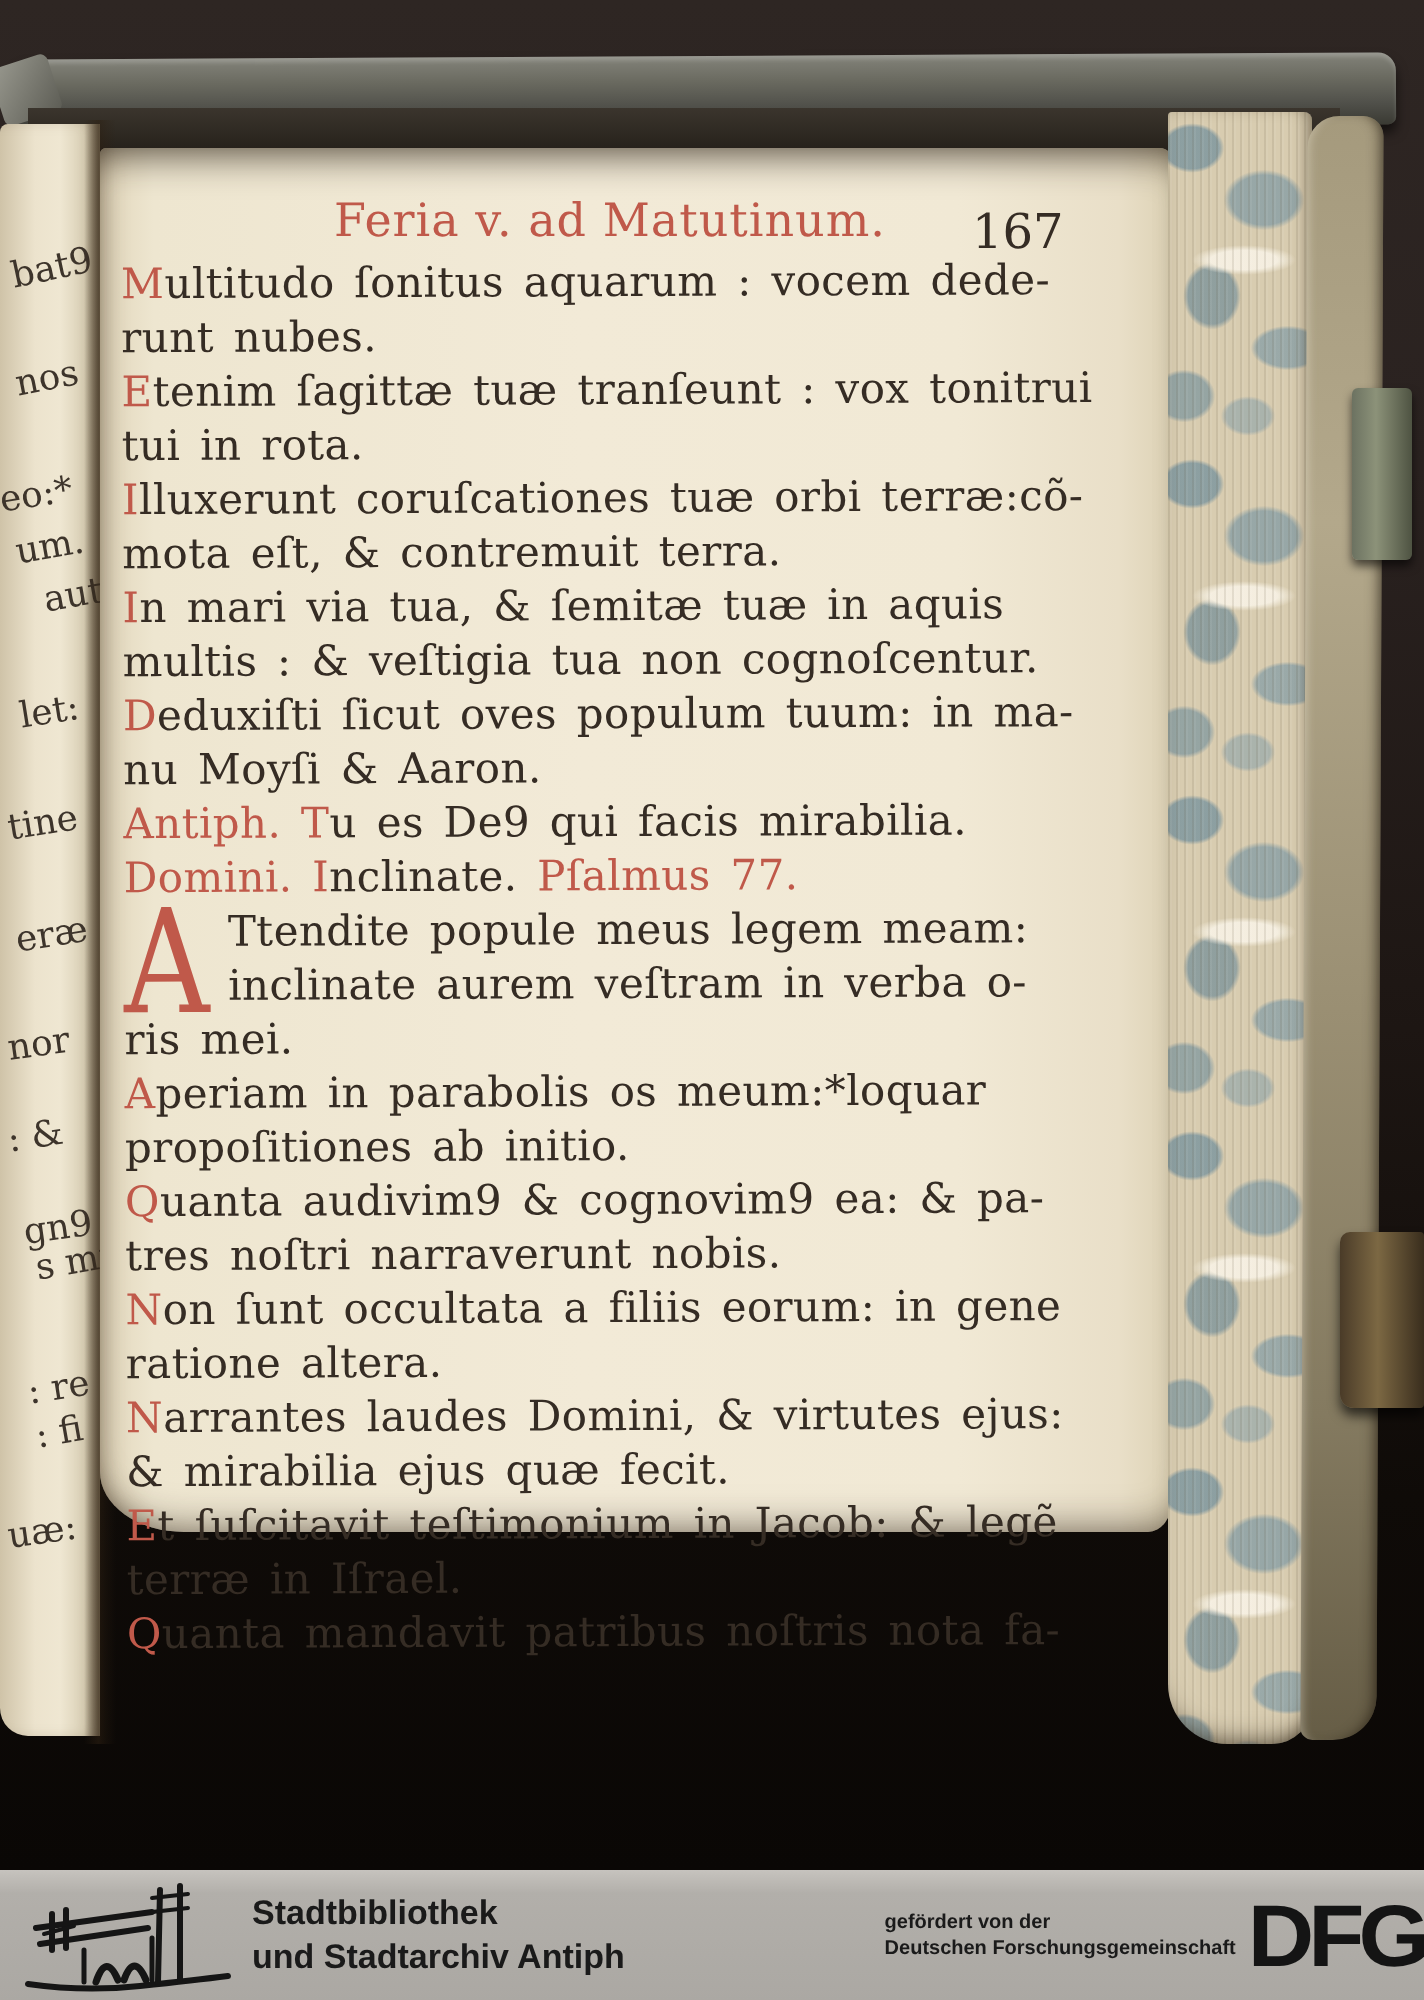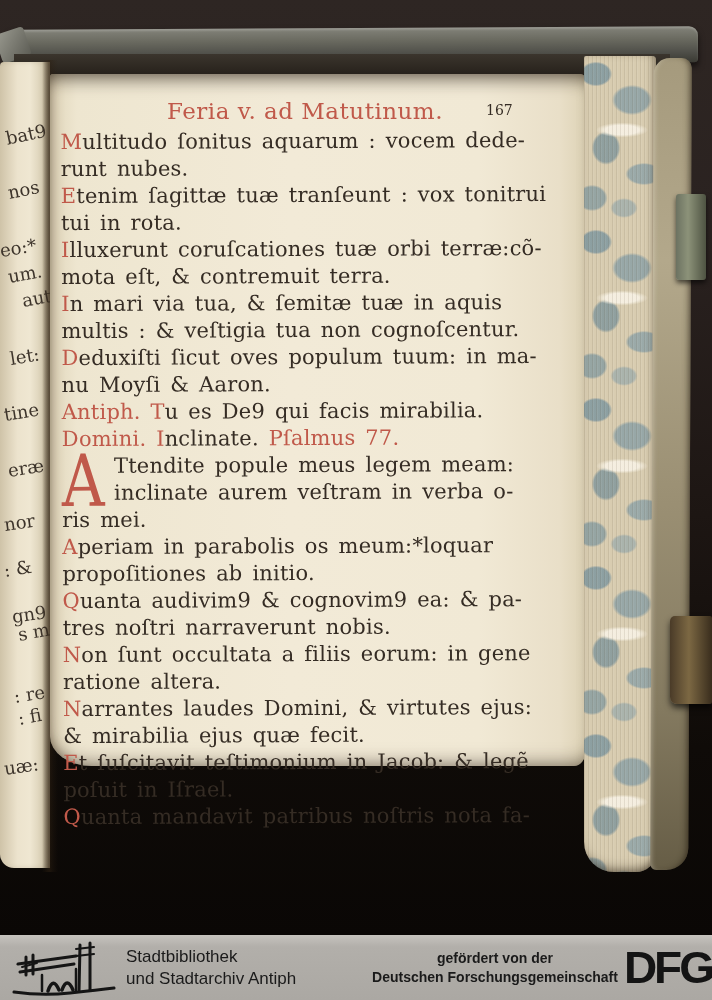--- a/index.html
+++ b/index.html
@@ -53,21 +53,21 @@
     position:absolute; left:50px; top:74px; width:536px; height:692px;
     background:linear-gradient(90deg,#e0d5ba 0%,#eee6d0 5%,#f2ead7 45%,#f1e9d5 80%,#e9dfc8 95%,#ddd2b5 100%);
     border-radius:3px 6px 12px 42px / 3px 6px 16px 30px;
     box-shadow:inset 0 16px 18px -12px rgba(40,30,18,0.70),
                inset 0 -14px 18px -12px rgba(40,30,18,0.55),
                inset 10px 0 14px -10px rgba(70,52,32,0.45);
   }
   .page-header { position:absolute; left:20px; top:24px; width:470px; text-align:center;
     font-size:23px; color:var(--red-ink,#c0594a); letter-spacing:0.5px; }
   .page-number { position:absolute; left:436px; top:28px; width:80px;
-    font-size:14px; color:var(--black-ink,#352c24); }
+    font-size:24px; color:var(--black-ink,#352c24); }
 
   .text-lines {
     position:absolute; left:12px; top:54px; width:500px;
     font-size:21px; line-height:27px; word-spacing:3px; letter-spacing:0.2px;
     color:var(--black-ink,#352c24); transform:rotate(-0.25deg);
   }
   .line { white-space:nowrap; height:27px; }
   .line.indent { padding-left:52px; }
   .line .red { color:var(--red-ink,#c0594a); }
   .line .ink { color:var(--black-ink,#352c24); }
@@ -114,23 +114,23 @@
   }
 
   
   .footer-bar {
     position:absolute; left:0; top:935px; width:712px; height:65px;
     background:linear-gradient(180deg,#c6c3be 0%,#b2afaa 18%,#aba8a3 100%);
     display:flex; align-items:center;
     font-family:"Liberation Sans", sans-serif; color:#1a1a1a;
   }
   .logo-sketch { flex:0 0 auto; margin-left:12px; }
-  .inst-name { margin-left:10px; font-size:17px; font-weight:normal; line-height:1.25; white-space:nowrap; }
+  .inst-name { margin-left:10px; font-size:17px; font-weight:bold; line-height:1.25; white-space:nowrap; }
   .footer-spacer { flex:1 1 auto; }
-  .funding { text-align:center; font-size:14px; font-weight:bold; line-height:1.3; white-space:nowrap; }
+  .funding { text-align:left; font-size:10px; font-weight:bold; line-height:1.3; white-space:nowrap; }
   .dfg-logo { flex:0 0 auto; font-size:46px; font-weight:900; letter-spacing:-3px;
     margin:0 0 0 6px; transform:scaleY(0.95); color:#141414; }
 </style>
 </head>
 <body>
 
 <div id="stage">
 
   <div class="photo">
     <div class="binding-top"></div>
@@ -180,21 +180,21 @@
           <div class="line"><span class="ink">ris mei.</span></div>
           <div class="line"><span class="red">A</span><span class="ink">periam in parabolis os meum:*loquar</span></div>
           <div class="line"><span class="ink">propoſitiones ab initio.</span></div>
           <div class="line"><span class="red">Q</span><span class="ink">uanta audivim9 &amp; cognovim9 ea: &amp; pa-</span></div>
           <div class="line"><span class="ink">tres noſtri narraverunt nobis.</span></div>
           <div class="line"><span class="red">N</span><span class="ink">on ſunt occultata a filiis eorum: in gene</span></div>
           <div class="line"><span class="ink">ratione altera.</span></div>
           <div class="line"><span class="red">N</span><span class="ink">arrantes laudes Domini, &amp; virtutes ejus:</span></div>
           <div class="line"><span class="ink">&amp; mirabilia ejus quæ fecit.</span></div>
           <div class="line"><span class="red">E</span><span class="ink">t ſuſcitavit teſtimonium in Jacob: &amp; legẽ</span></div>
-          <div class="line"><span class="ink">poſuit in Iſrael.</span></div>
+          <div class="line"><span class="ink">terræ in Iſrael.</span></div>
           <div class="line"><span class="red">Q</span><span class="ink">uanta mandavit patribus noſtris nota fa-</span></div>
         </div>
     </div>
 
     <div class="fore-edge"></div>
     <div class="board-edge"></div>
     <div class="clasp-top"></div>
     <div class="clasp-bottom"></div>
   </div>
 

